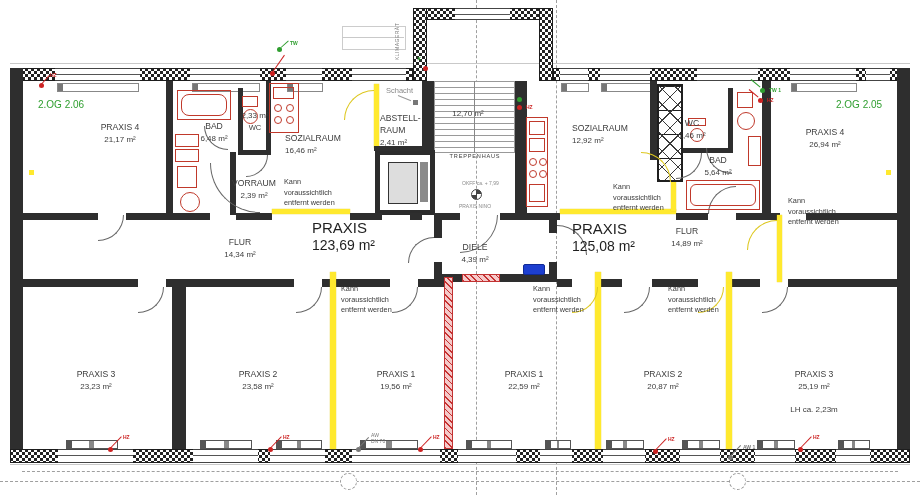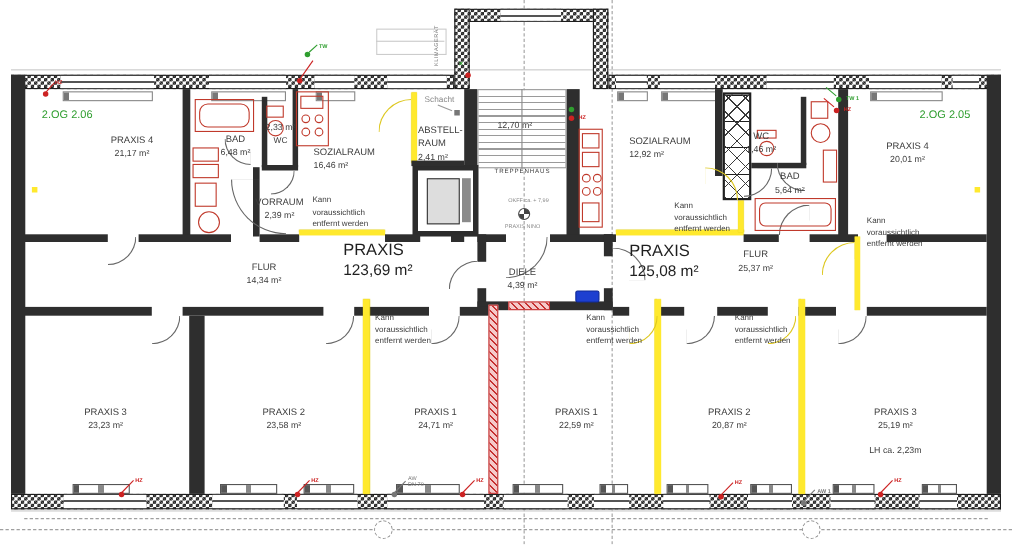--- a/index.html
+++ b/index.html
@@ -292,25 +292,25 @@
   <div class="lbl" style="left:674px;top:117px;width:36px">
     <s class="nm">WC</s>
     <s class="ar">1,46 m²</s>
   </div>
   <div class="lbl" style="left:694px;top:154px;width:48px">
     <s class="nm">BAD</s>
     <s class="ar">5,64 m²</s>
   </div>
   <div class="lbl" style="left:790px;top:126px;width:70px">
     <s class="nm">PRAXIS 4</s>
-    <s class="ar">20,01 m²</s>
+    <s class="ar">26,94 m²</s>
   </div>
   <div class="lbl" style="left:662px;top:225px;width:50px">
     <s class="nm">FLUR</s>
-    <s class="ar">25,37 m²</s>
+    <s class="ar">14,89 m²</s>
   </div>
 
   <div class="big" style="left:312px;top:219px">
     <s class="nm">PRAXIS</s>
     <s class="ar2" style="display:block">123,69 m²</s>
   </div>
   <div class="big" style="left:572px;top:220px">
     <s class="nm">PRAXIS</s>
     <s class="ar2" style="display:block">125,08 m²</s>
   </div>
@@ -329,21 +329,21 @@
   <div class="lbl" style="left:208px;top:368px;width:100px">
     <s class="nm">PRAXIS 2</s>
     <s class="ar"></s>
 
   </div>
   <div class="lbl" style="left:208px;top:381px;width:100px">
     <s class="ar">23,58 m²</s>
   </div>
   <div class="lbl" style="left:346px;top:368px;width:100px">
     <s class="nm">PRAXIS 1</s>
-    <s class="ar">24,71 m²</s>
+    <s class="ar">19,56 m²</s>
   </div>
   <div class="lbl" style="left:474px;top:368px;width:100px">
     <s class="nm">PRAXIS 1</s>
     <s class="ar">22,59 m²</s>
   </div>
   <div class="lbl" style="left:613px;top:368px;width:100px">
     <s class="nm">PRAXIS 2</s>
     <s class="ar">20,87 m²</s>
   </div>
   <div class="lbl" style="left:764px;top:368px;width:100px">

